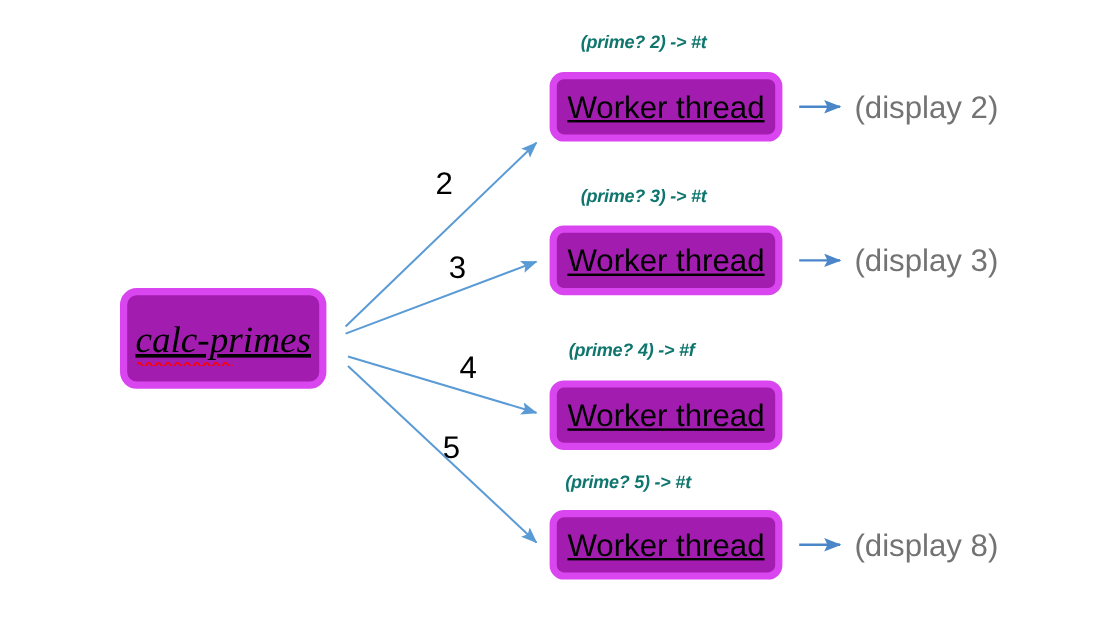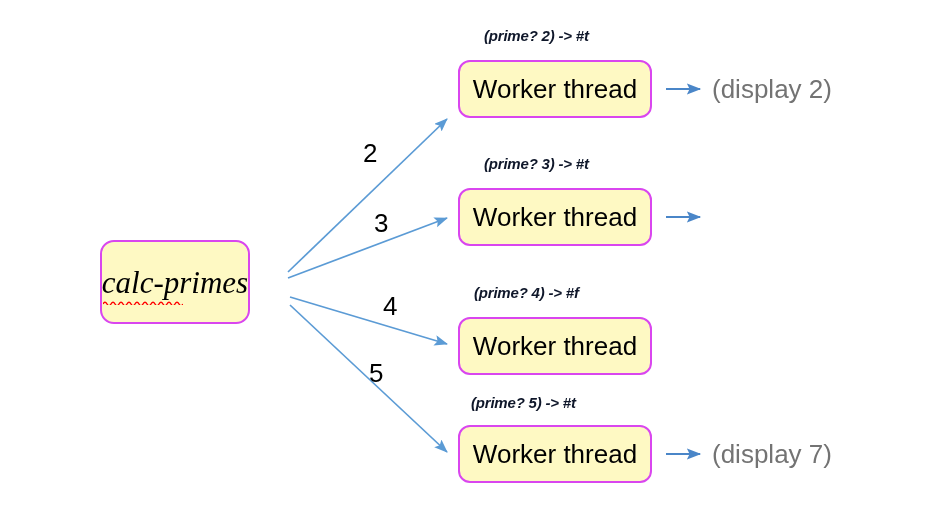--- a/index.html
+++ b/index.html
@@ -21,31 +21,32 @@
     top: 0;
     width: 932px;
     height: 531px;
     pointer-events: none;
   }
 
   
   .node {
     position: absolute;
     box-sizing: border-box;
-    border: 2px solid #d946ef;
+    border: 6px solid #d946ef;
     border-radius: 12px;
-    background: #fef9c3;
+    background: #a21caf;
     display: flex;
     align-items: center;
     justify-content: center;
+    text-decoration: underline;
   }
   .node-root {
     left: 100px;
     top: 240px;
-    width: 150px;
+    width: 172px;
     height: 84px;
     border-radius: 14px;
   }
   .root-label {
     font-family: "Liberation Serif", serif;
     font-style: italic;
     font-size: 31px;
     color: #000000;
     line-height: 1;
     position: relative;
@@ -73,21 +74,21 @@
     white-space: nowrap;
   }
 
   
   .ann {
     position: absolute;
     font-family: "Liberation Sans", sans-serif;
     font-style: italic;
     font-weight: bold;
     font-size: 15px;
-    color: #0f172a;
+    color: #0f766e;
     white-space: nowrap;
     letter-spacing: -0.2px;
   }
   .edge-num {
     position: absolute;
     font-family: "Liberation Sans", sans-serif;
     font-size: 26px;
     color: #000000;
     white-space: nowrap;
   }
@@ -154,27 +155,28 @@
     <span class="worker-label">Worker thread</span>
   </div>
   <div class="edge-num" style="left:363px; top:138px;">2</div>
   <div class="display-label" style="left:712px; top:74px;">(display 2)</div>
 
   <div class="ann" style="left:484px; top:155px;text-align:center;">(prime? 3) -&gt; #t</div>
   <div class="node node-worker" style="top:188px;">
     <span class="worker-label">Worker thread</span>
   </div>
   <div class="edge-num" style="left:374px; top:208px;">3</div>
+  <div class="display-label" style="left:712px; top:202px;">(display 3)</div>
 
   <div class="ann" style="left:474px; top:284px;font-style:italic;">(prime? 4) -&gt; #f</div>
   <div class="node node-worker" style="top:317px;">
     <span class="worker-label">Worker thread</span>
   </div>
   <div class="edge-num" style="left:383px; top:291px;">4</div>
 
   <div class="ann" style="left:471px; top:394px;text-align:right;">(prime? 5) -&gt; #t</div>
   <div class="node node-worker" style="top:425px;">
     <span class="worker-label">Worker thread</span>
   </div>
   <div class="edge-num" style="left:369px; top:358px;">5</div>
-  <div class="display-label" style="left:712px; top:439px;">(display 7)</div>
+  <div class="display-label" style="left:712px; top:439px;">(display 8)</div>
 
 </div>
 
 </body></html>

